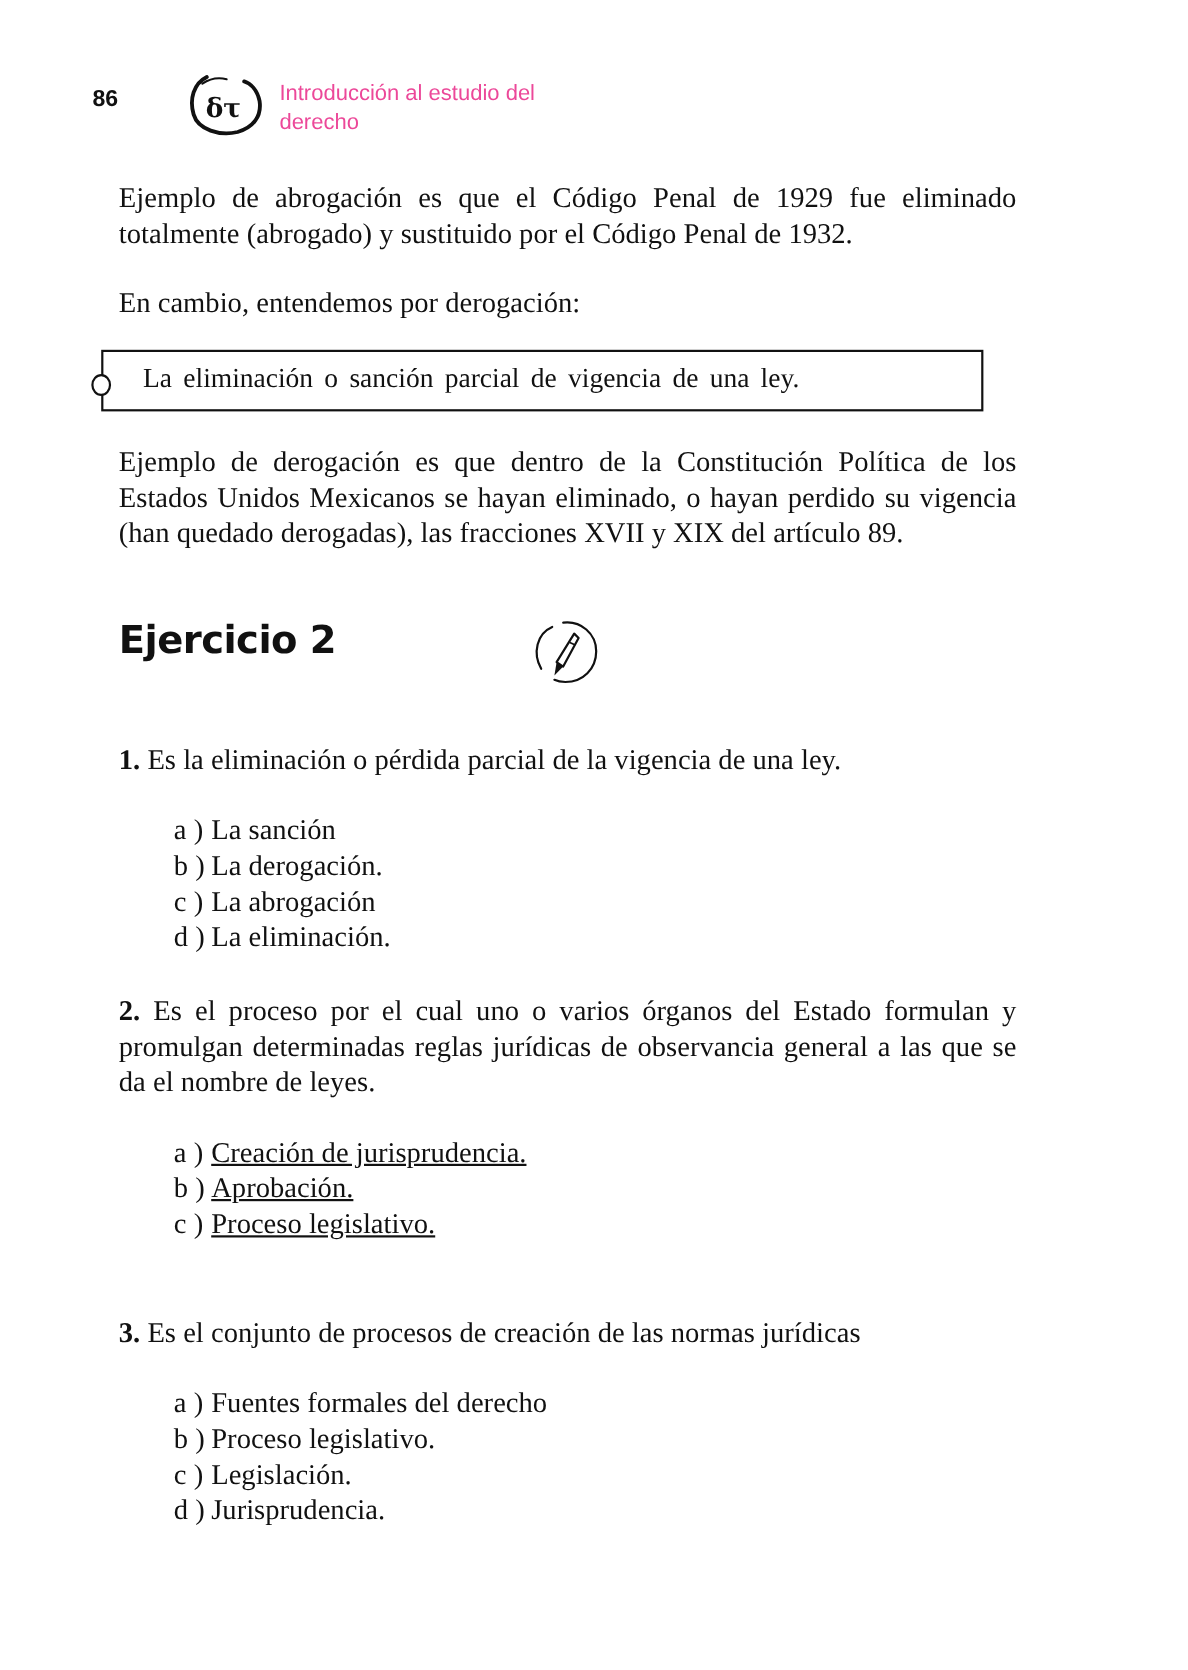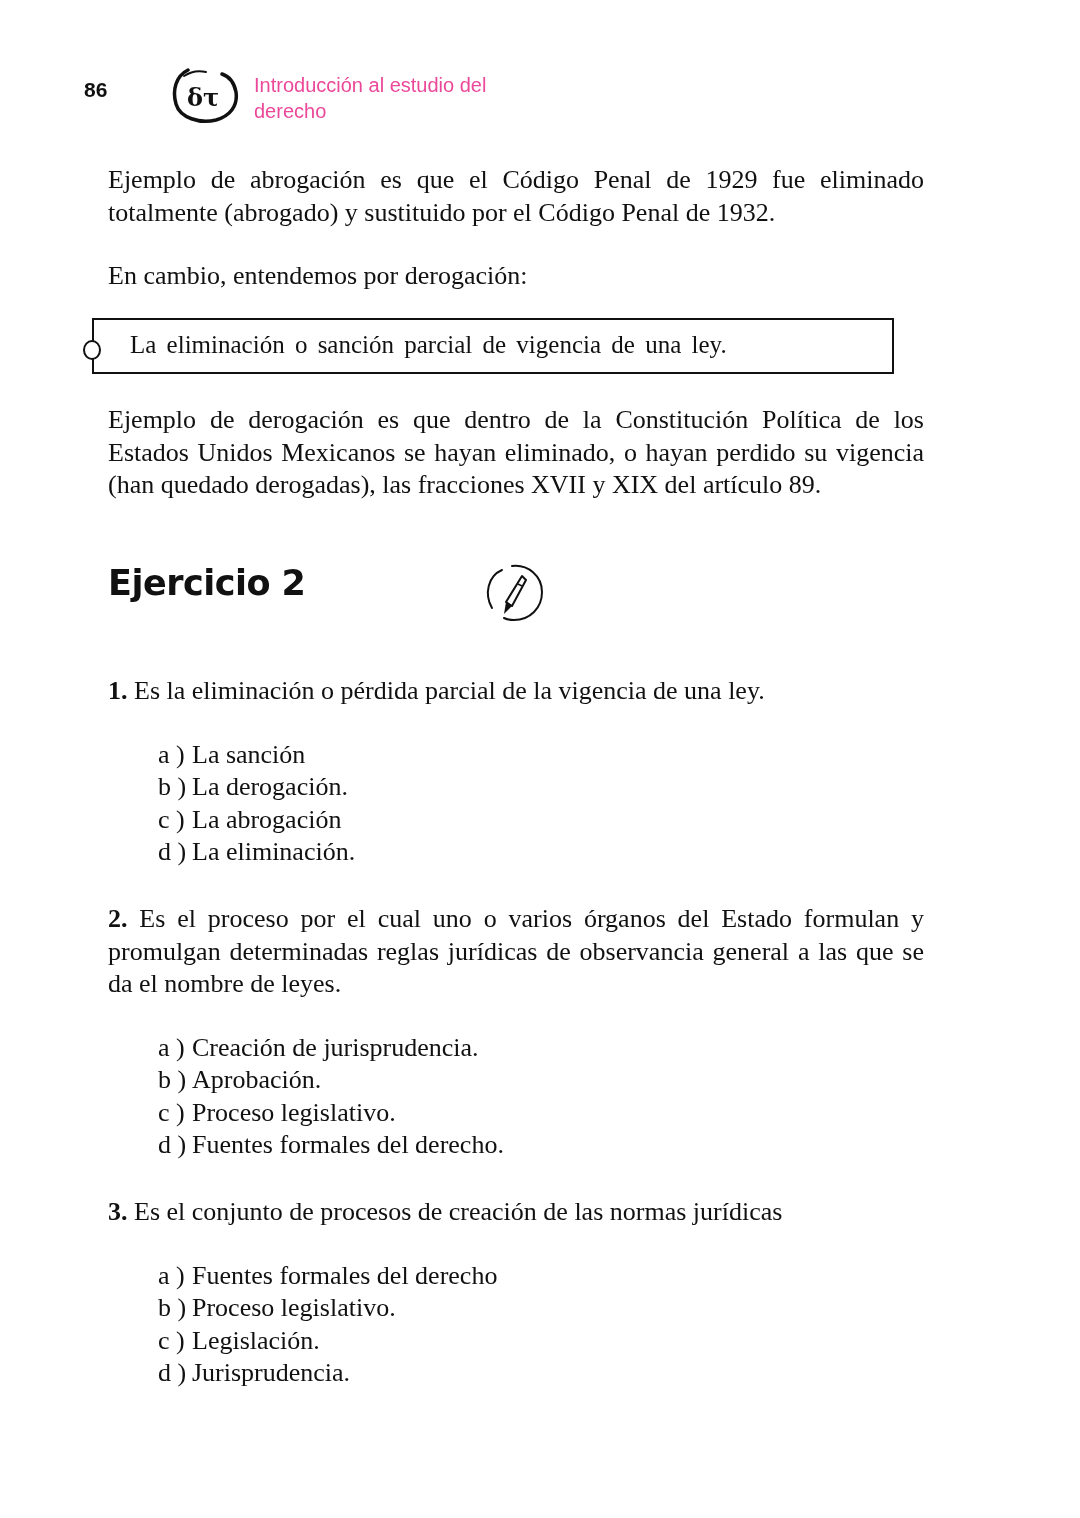--- a/index.html
+++ b/index.html
@@ -93,25 +93,24 @@
   <div class="option"><span class="letter">a )</span><span>La sanción</span></div>
   <div class="option"><span class="letter">b )</span><span>La derogación.</span></div>
   <div class="option"><span class="letter">c )</span><span>La abrogación</span></div>
   <div class="option"><span class="letter">d )</span><span>La eliminación.</span></div>
 </div>
 
 <div class="question" style="top:903px;">
   <span class="num">2.</span>
   <span>Es el proceso por el cual uno o varios órganos del Estado formulan y promulgan determinadas reglas jurídicas de observancia general a las que se da el nombre de leyes.</span>
 </div>
-<div class="options" style="top:1032px;">
+<div class="options" style="top:1032px;text-decoration:underline;">
   <div class="option"><span class="letter">a )</span><span>Creación de jurisprudencia.</span></div>
   <div class="option"><span class="letter">b )</span><span>Aprobación.</span></div>
   <div class="option"><span class="letter">c )</span><span>Proceso legislativo.</span></div>
-  <div class="option"><span class="letter">d )</span><span>Fuentes formales del derecho.</span></div>
 </div>
 
 <div class="question" style="top:1196px;">
   <span class="num">3.</span>
   <span>Es el conjunto de procesos de creación de las normas jurídicas</span>
 </div>
 <div class="options" style="top:1260px;">
   <div class="option"><span class="letter">a )</span><span>Fuentes formales del derecho</span></div>
   <div class="option"><span class="letter">b )</span><span>Proceso legislativo.</span></div>
   <div class="option"><span class="letter">c )</span><span>Legislación.</span></div>

